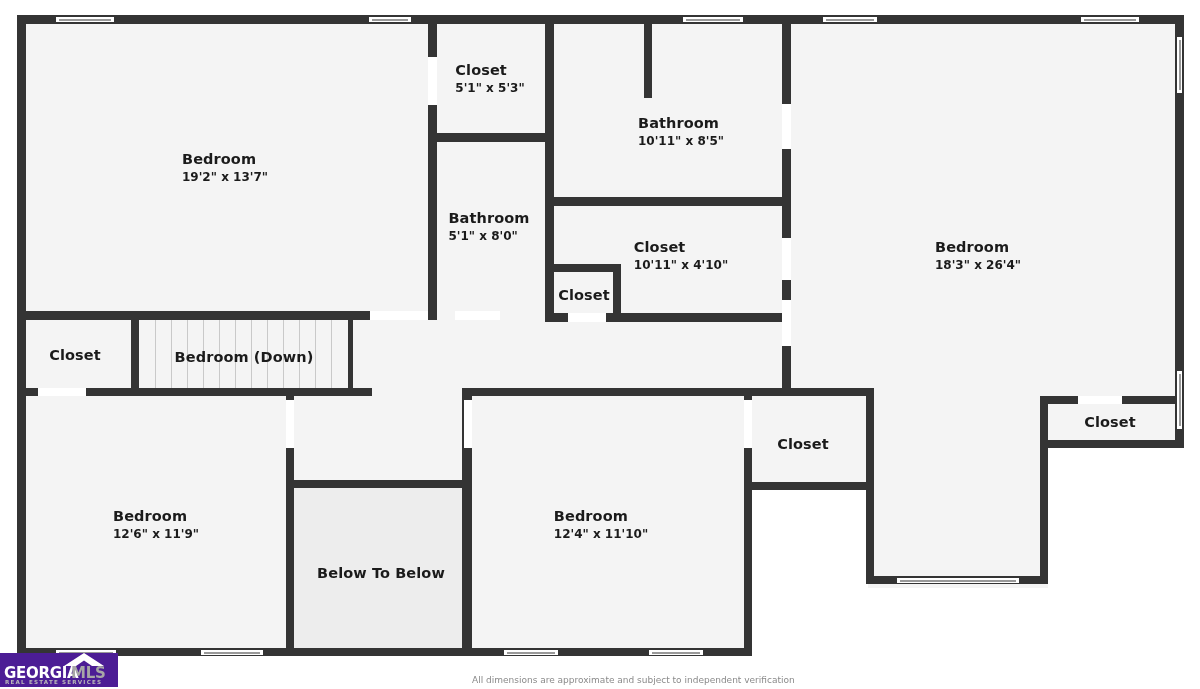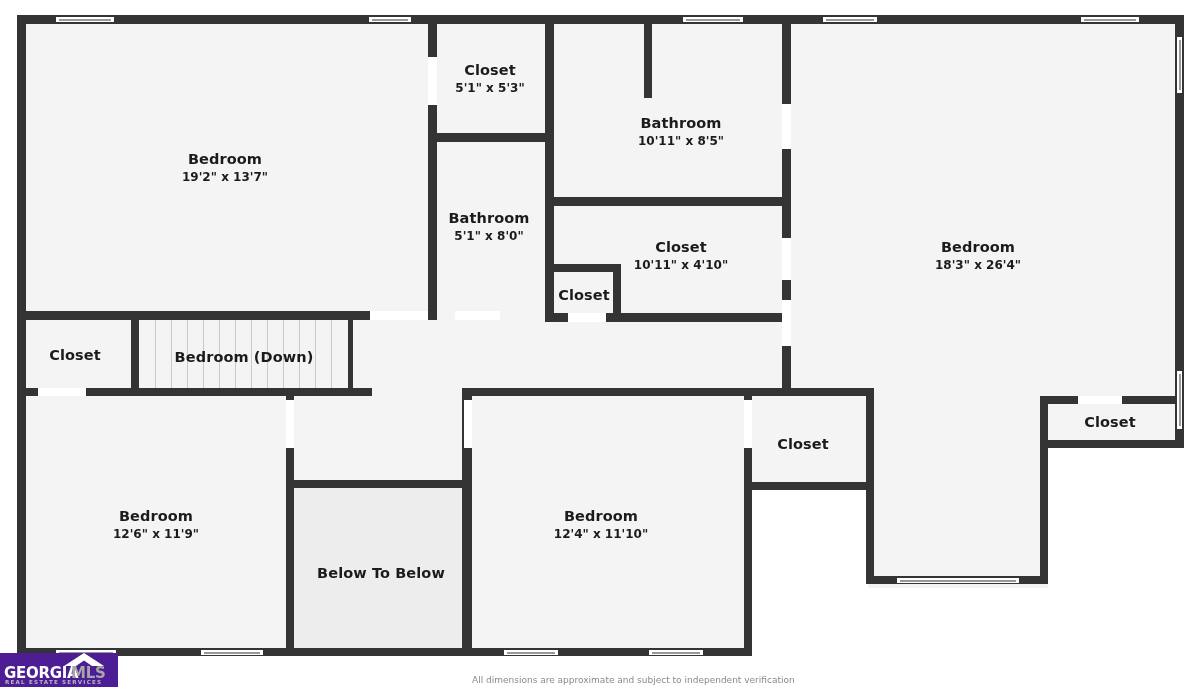--- a/index.html
+++ b/index.html
@@ -26,21 +26,21 @@
   .window.v:after{
     content:"";position:absolute;top:3px;bottom:3px;left:50%;
     width:1px;background:#343434;transform:translateX(-50%);
   }
   
   .opening{position:absolute;background:#ffffff;}
   
   .stairs{position:absolute;}
   .stairs .tread{position:absolute;top:0;bottom:0;width:1px;background:#c9c9c9;}
   
-  .label{position:absolute;text-align:center;color:#1b1b1b;line-height:1.25;
+  .label{position:absolute;color:#1b1b1b;line-height:1.25;
          white-space:nowrap;transform:translate(-50%,-50%);}
   .label .nm{display:block;font-size:14.5px;font-weight:bold;letter-spacing:.1px;}
   .label .dm{display:block;font-size:12px;font-weight:bold;margin-top:2px;}
   .label.single .nm{font-size:14.5px;}
   
   #logo{position:absolute;left:0;bottom:2px;width:118px;height:34px;background:#4c1d95;overflow:hidden;}
   #logo .lg1{position:absolute;left:4px;top:11px;font-size:15px;font-weight:bold;color:#ffffff;letter-spacing:-.3px;}
   #logo .lg2{position:absolute;left:71px;top:11px;font-size:15px;font-weight:bold;color:#a7a7a7;letter-spacing:-.3px;}
   #logo .lg3{position:absolute;left:5px;top:26px;font-size:5.6px;font-weight:bold;color:#b9b9b9;letter-spacing:1.2px;}
   #logo .roof{position:absolute;left:62px;top:-2px;width:44px;height:16px;}

